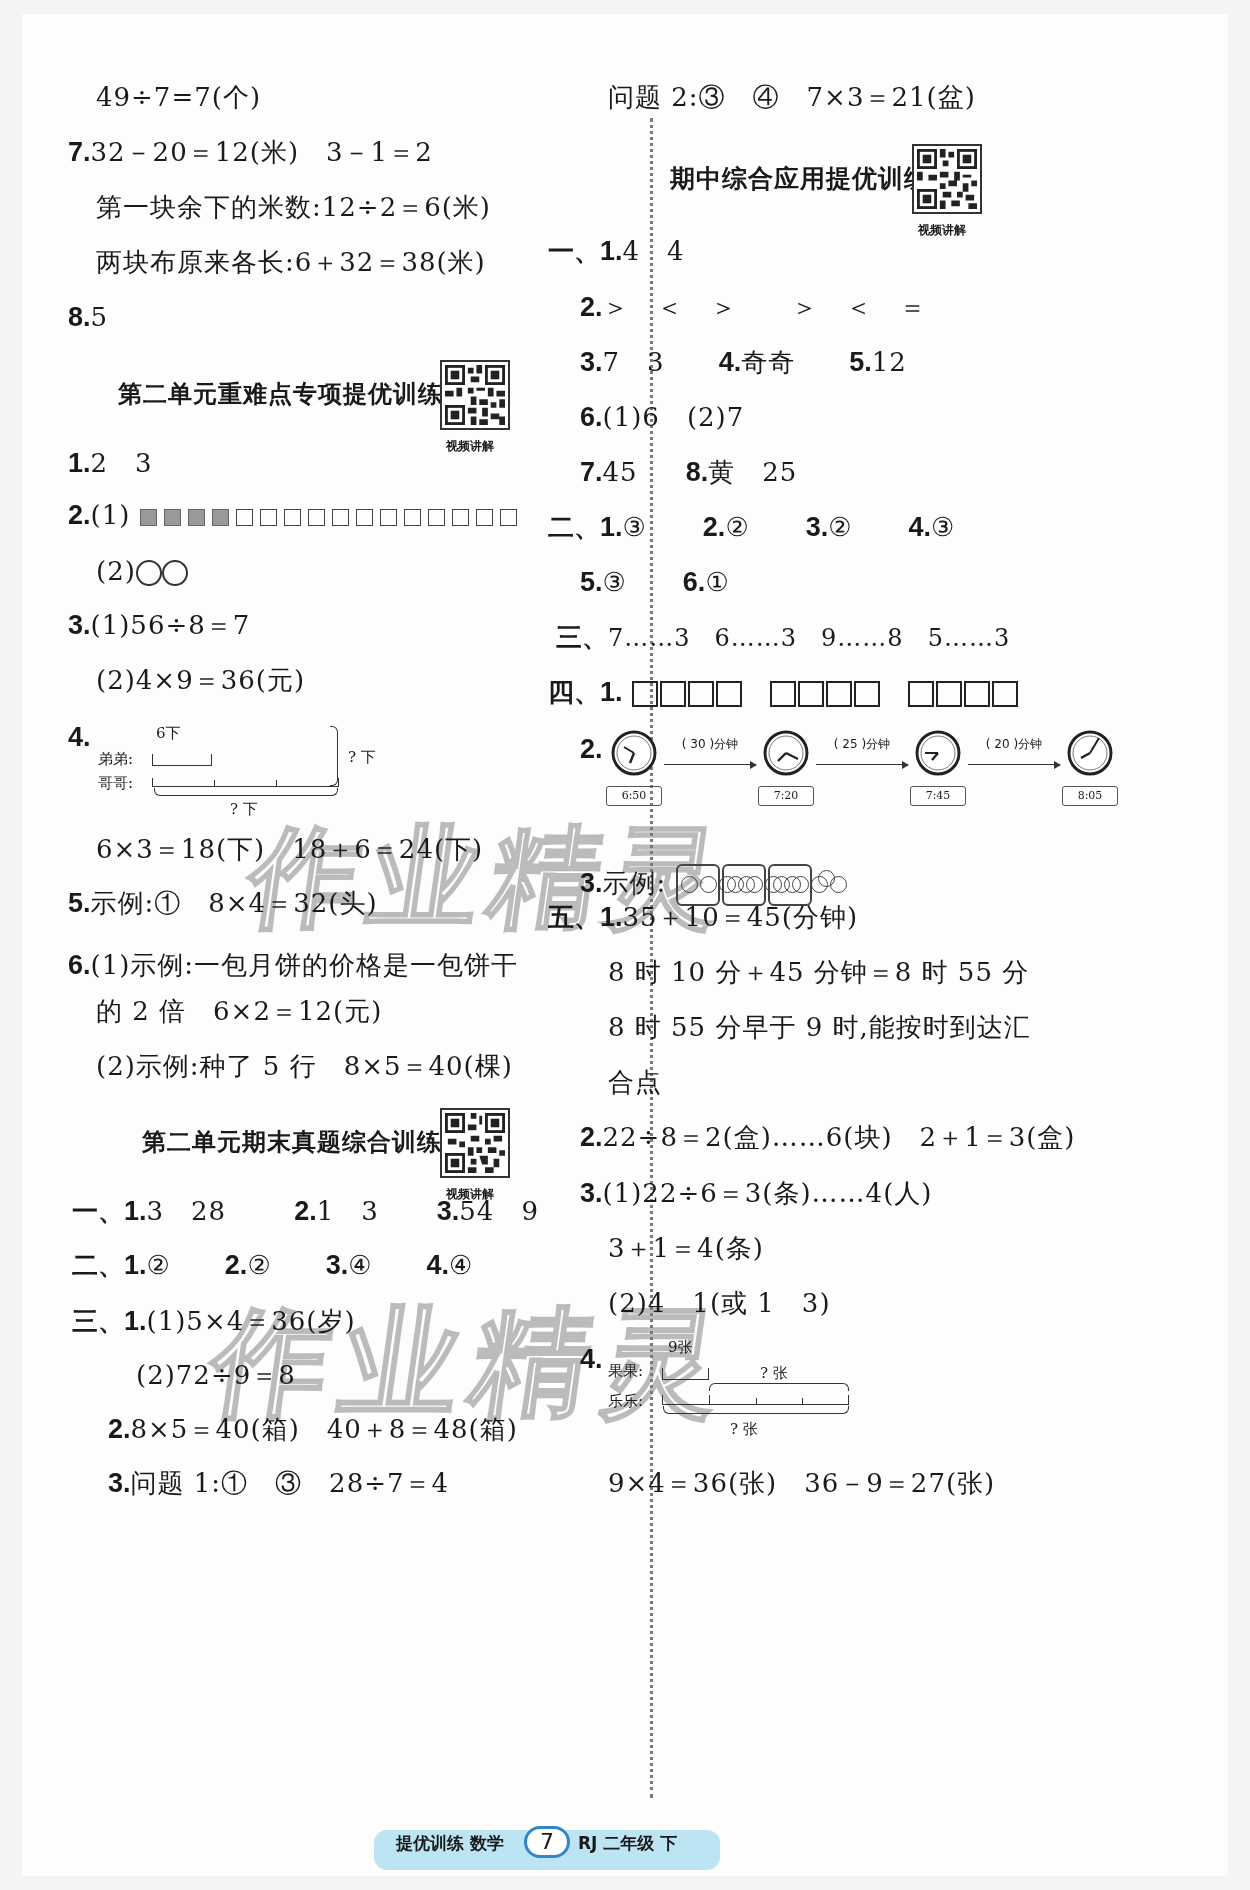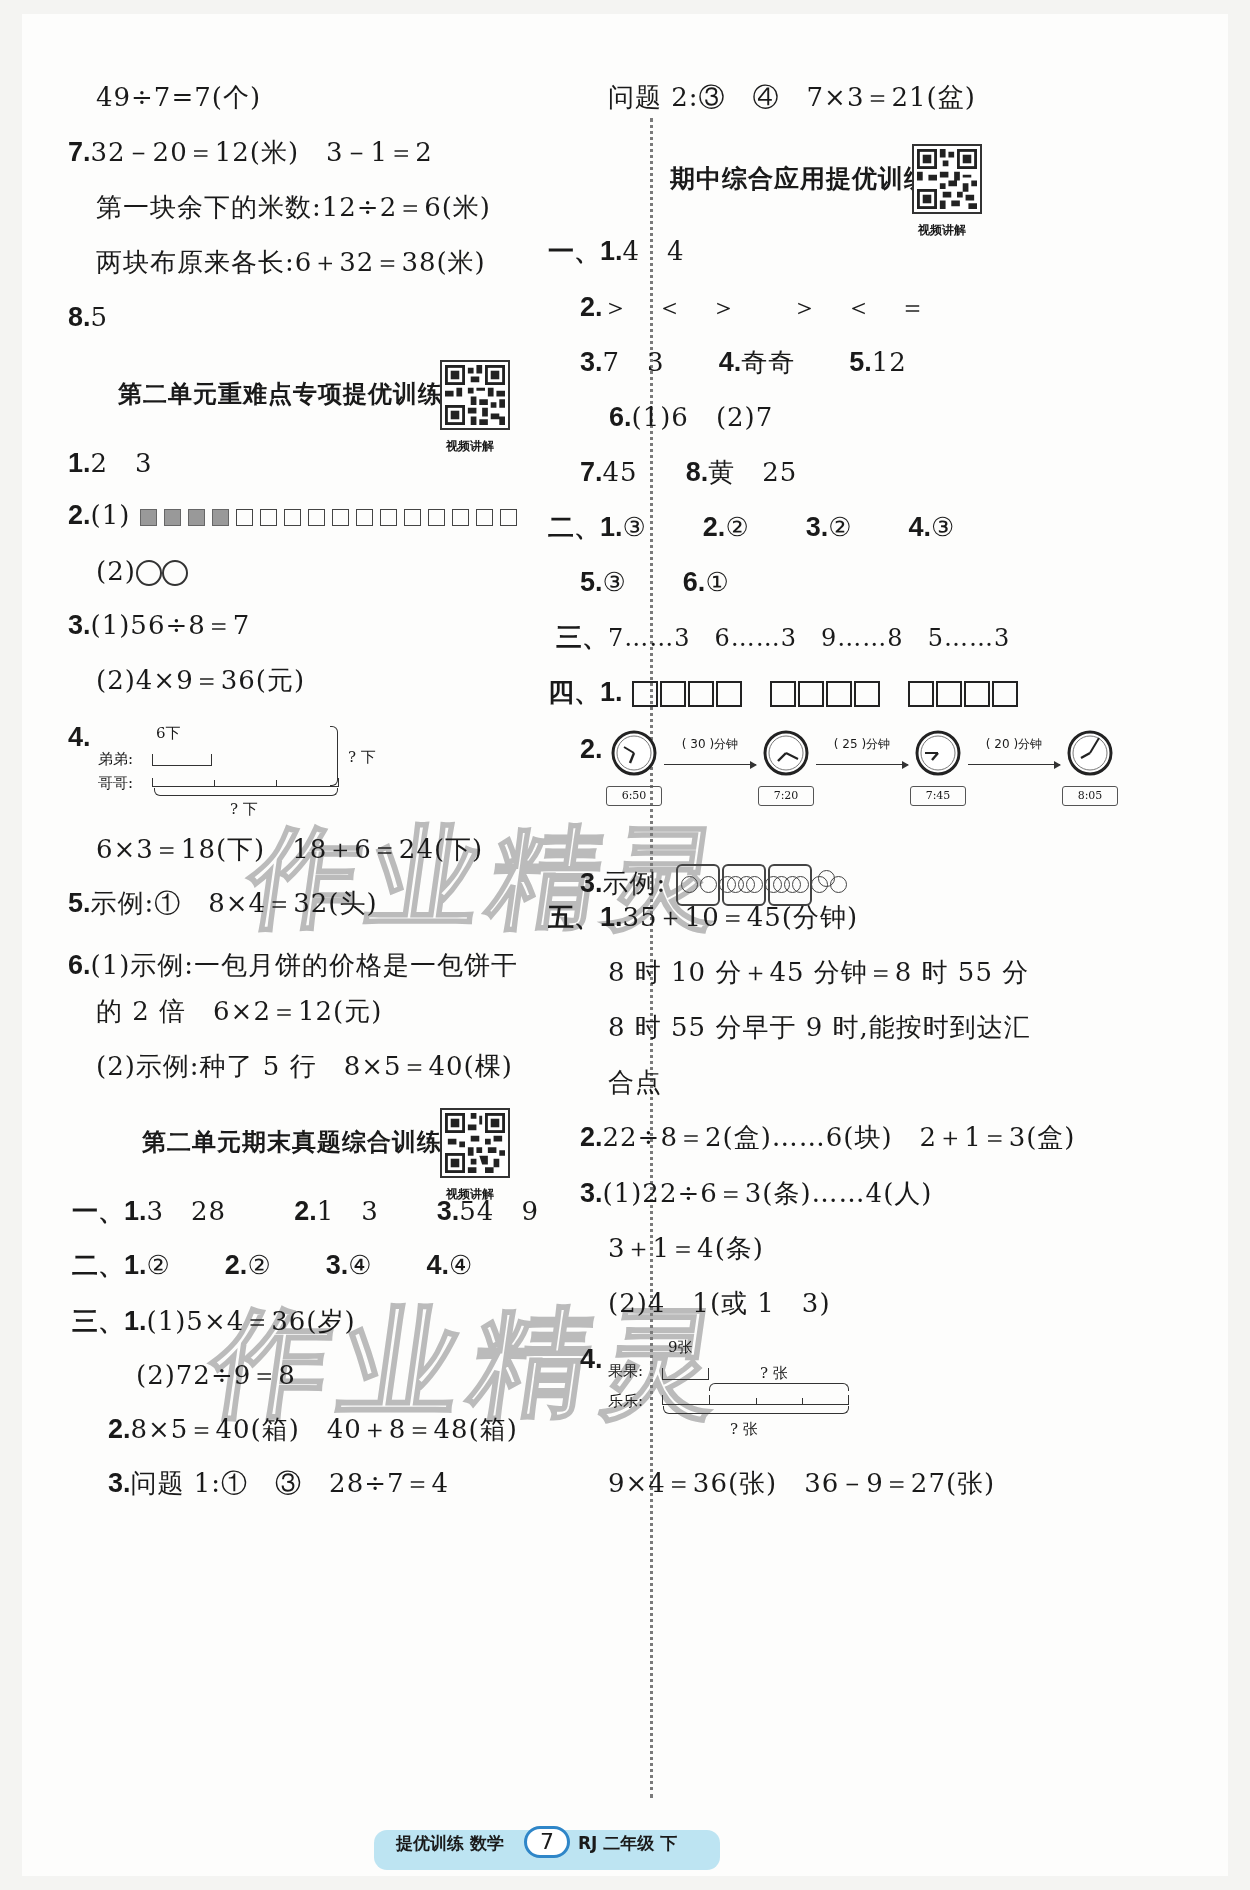--- a/index.html
+++ b/index.html
@@ -144,21 +144,21 @@
         <rect x="1" y="15" width="5" height="5" fill="#fff"></rect>
         <rect x="2" y="16" width="3" height="3" fill="#222"></rect>
         <path d="M8 0h2v3h-2zM11 1h2v2h-2zM9 4h2v2h-2zM8 8h3v2h-3zM13 8h2v3h-2zM16 9h3v1h-3zM0 8h2v3h-2zM4 9h3v2h-3zM8 12h2v2h-2zM11 11h3v2h-3zM16 12h2v3h-2zM19 11h2v2h-2zM9 15h3v2h-3zM14 15h2v2h-2zM17 16h3v2h-3zM8 18h2v3h-2zM12 18h3v2h-3zM18 19h3v2h-3z" fill="#222"></path>
       </svg>
   </div>
   <div class="qr-label" style="left:896px; top:208px;">视频讲解</div>
 
   <div class="line" style="left:526px; top:220px;"><span class="sec">一、</span><span class="num">1.</span><span>4　4</span></div>
   <div class="line" style="left:558px; top:276px;"><span class="num">2.</span><span>＞　＜　＞　　＞　＜　＝</span></div>
   <div class="line" style="left:558px; top:331px;"><span class="num">3.</span><span>7　3</span><span class="gap" style="width:54px"></span><span class="num">4.</span><span>奇奇</span><span class="gap" style="width:54px"></span><span class="num">5.</span><span>12</span></div>
-  <div class="line" style="left:558px; top:386px;margin-left:29px;"><span class="num">6.</span><span>(1)6　(2)7</span></div>
+  <div class="line" style="left:558px; top:386px;"><span class="num">6.</span><span>(1)6　(2)7</span></div>
   <div class="line" style="left:558px; top:441px;"><span class="num">7.</span><span>45</span><span class="gap" style="width:48px"></span><span class="num">8.</span><span>黄　25</span></div>
 
   <div class="line" style="left:526px; top:496px;"><span class="sec">二、</span><span class="num">1.</span><span>③</span><span class="gap" style="width:56px"></span><span class="num">2.</span><span>②</span><span class="gap" style="width:56px"></span><span class="num">3.</span><span>②</span><span class="gap" style="width:56px"></span><span class="num">4.</span><span>③</span></div>
   <div class="line" style="left:558px; top:551px;"><span class="num">5.</span><span>③</span><span class="gap" style="width:56px"></span><span class="num">6.</span><span>①</span></div>
 
   <div class="line" style="left:526px; top:606px; font-size:24px;margin-left:8px;"><span class="sec">三、</span><span>7……3</span><span class="gap" style="width:24px"></span><span>6……3</span><span class="gap" style="width:24px"></span><span>9……8</span><span class="gap" style="width:24px"></span><span>5……3</span></div>
 
   <div class="line" style="left:526px; top:661px;"><span class="sec">四、</span><span class="num">1.</span>
     <span class="sqgroup"><span class="bigsq"></span><span class="bigsq"></span><span class="bigsq"></span><span class="bigsq"></span></span><span class="sqgroup"><span class="bigsq"></span><span class="bigsq"></span><span class="bigsq"></span><span class="bigsq"></span></span><span class="sqgroup"><span class="bigsq"></span><span class="bigsq"></span><span class="bigsq"></span><span class="bigsq"></span></span></div>
 

